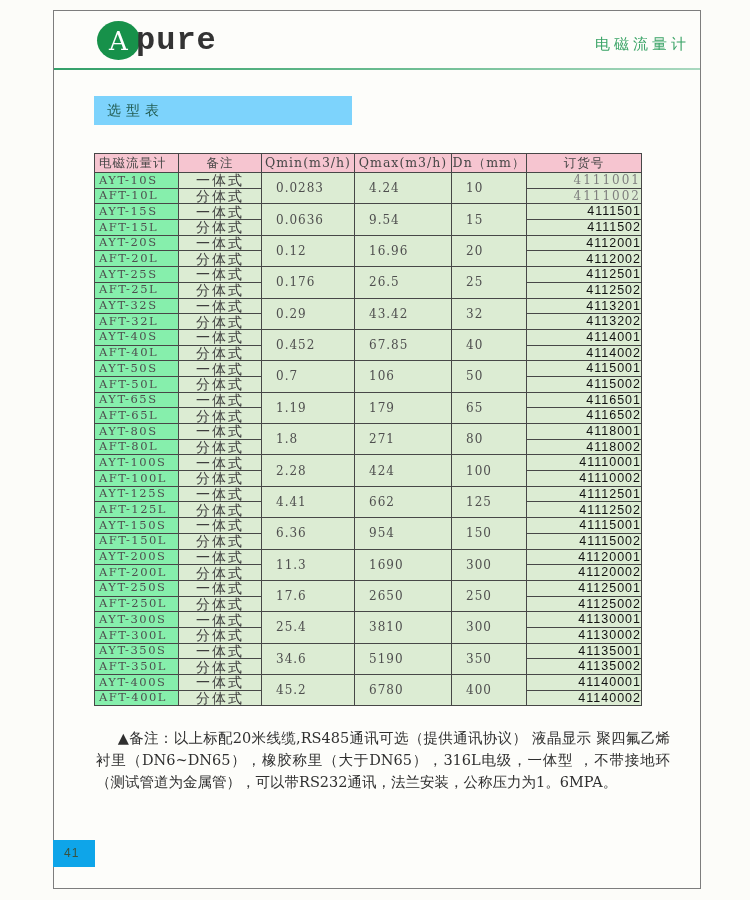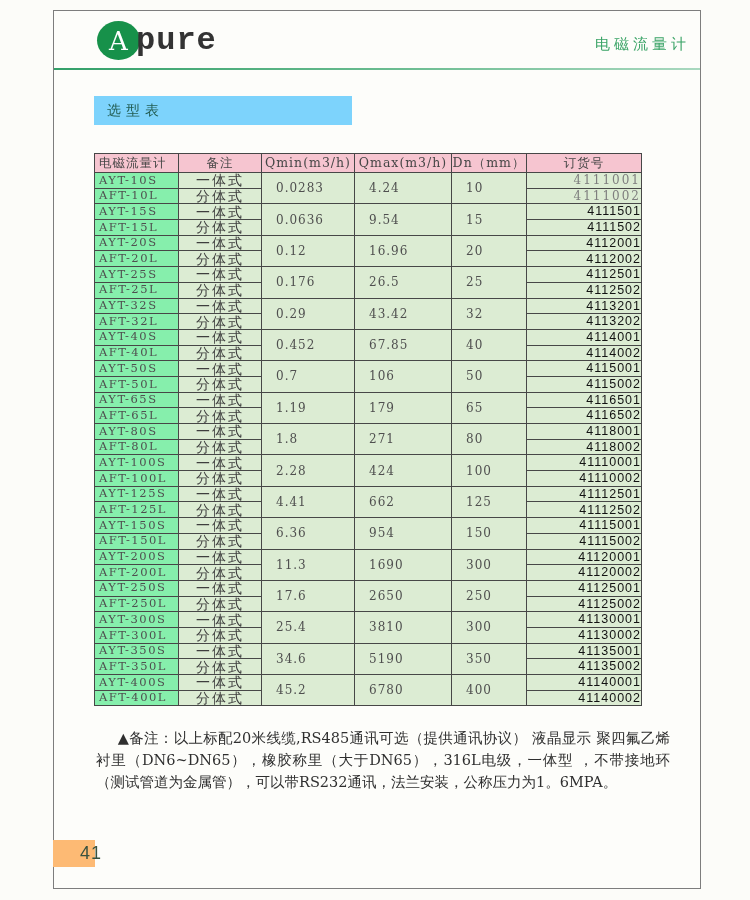--- a/index.html
+++ b/index.html
@@ -44,22 +44,22 @@
                    color:#121212; font-size:12.5px; letter-spacing:1px; }
 
   
   .notes { position:absolute; left:42px; top:716px; width:574px; font-size:14.5px;
            line-height:22px; color:#2f2f2f; text-align:justify; }
   .notes p { text-indent:1.5em; }
   .notes p.note1 { margin-bottom:14px; }
 
   
   .page-num { position:absolute; left:-1px; top:829px; width:42px; height:27px;
-              background:#fdba74; color:#39523f; font-size:18px; line-height:27px;
-              padding-left:27px; letter-spacing:1px;
+              background:#0ea5e9; color:#39523f; font-size:12px; line-height:27px;
+              padding-left:11px; letter-spacing:1px;
               font-family:"Liberation Sans",sans-serif; }
 </style>
 </head>
 <body>
 
 <div class="page">
 
   <div class="logo">
     <span class="logo-circle">
       <span>A</span>

